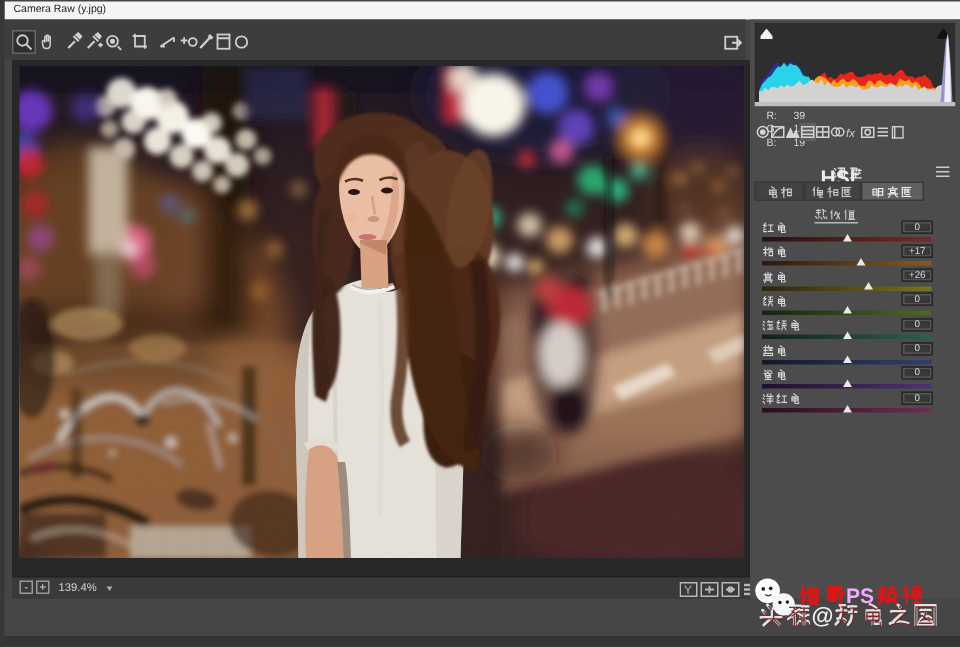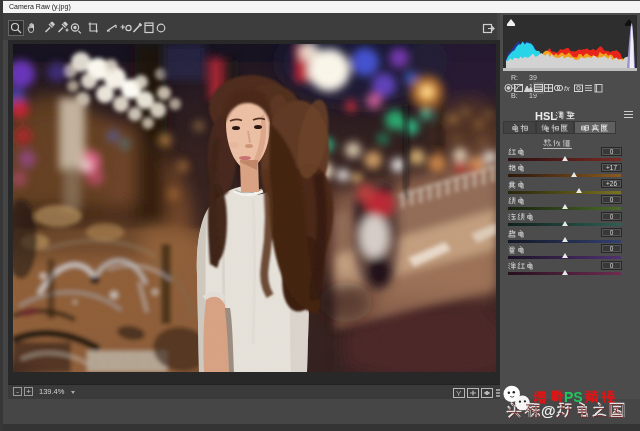--- a/index.html
+++ b/index.html
@@ -362,21 +362,21 @@
         </g>
       </svg>
       <svg style="position:absolute;left:91px;top:0" width="11" height="12" viewBox="0 0 11 12">
         <g stroke="#d4d4d4" fill="none" stroke-width="1">
           <rect x="2" y="2.5" width="7" height="7.5" stroke-width="0.9"></rect>
           <path d="M3.5,2.5 v7.5" stroke-width="0.9"></path>
         </g>
       </svg>
     </div>
   <div class="abs layer" id="hsltitle">
-      <div style="position:absolute;left:535px;top:110px;color:#ececec;font-size:11px;font-weight:bold;font-family:'Liberation Sans'">HSL</div>
+      <div style="position:absolute;left:547px;top:110px;color:#ececec;font-size:14px;font-weight:bold;font-family:'Liberation Sans'">HSL</div>
       <svg style="position:absolute;left:555.0px;top:111.0px" width="9.0" height="9.0" viewBox="0 0 100 100">
         <g fill="none" stroke="#ececec" stroke-width="9" stroke-linecap="round">
           <path d="M15,15 L25,25"></path>
           <path d="M10,45 L20,55"></path>
           <path d="M12,85 L25,70"></path>
           <path d="M42,12 H88 V80 Q88,90 75,88"></path>
           <path d="M52,28 H78"></path>
           <path d="M52,42 H78"></path>
           <path d="M65,12 V60"></path>
           <path d="M55,55 H75 V70 H55 Z"></path>
@@ -845,21 +845,21 @@
           <path d="M20,38 H50"></path>
           <path d="M15,48 H55 V68 H15 Z"></path>
           <path d="M15,58 H55"></path>
           <path d="M25,75 H48"></path>
           <path d="M70,8 L62,30"></path>
           <path d="M78,20 L68,48"></path>
           <path d="M88,35 L72,70"></path>
           <path d="M80,60 L68,92"></path>
         </g>
       </svg>
-      <div style="position:absolute;left:564px;top:388.5px;color:#22c55e;font-size:14px;font-weight:bold;font-family:'Liberation Sans',sans-serif">PS</div>
+      <div style="position:absolute;left:564px;top:388.5px;color:#f0abfc;font-size:14px;font-weight:bold;font-family:'Liberation Sans',sans-serif">PS</div>
       <svg style="position:absolute;left:584.0px;top:390.0px" width="14.0" height="14.0" viewBox="0 0 100 100">
         <g fill="none" stroke="#dc1616" stroke-width="12" stroke-linecap="round">
           <path d="M20,8 L35,18"></path>
           <path d="M42,12 L28,25"></path>
           <path d="M10,30 H52"></path>
           <path d="M30,25 V48"></path>
           <path d="M15,45 L45,60"></path>
           <path d="M45,45 L15,62"></path>
           <path d="M28,62 Q28,80 12,90"></path>
           <path d="M30,70 H52"></path>

